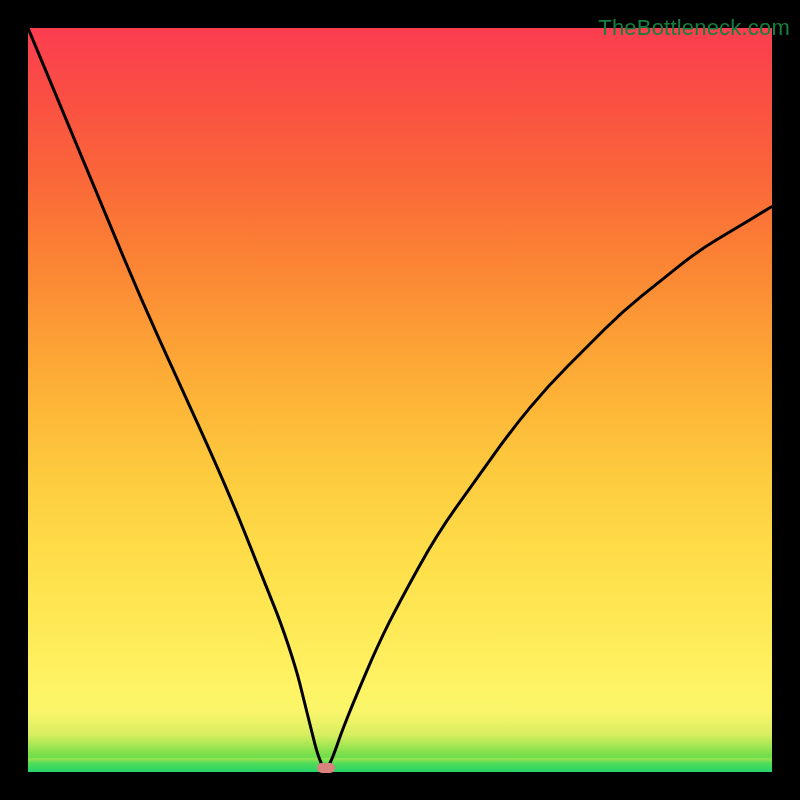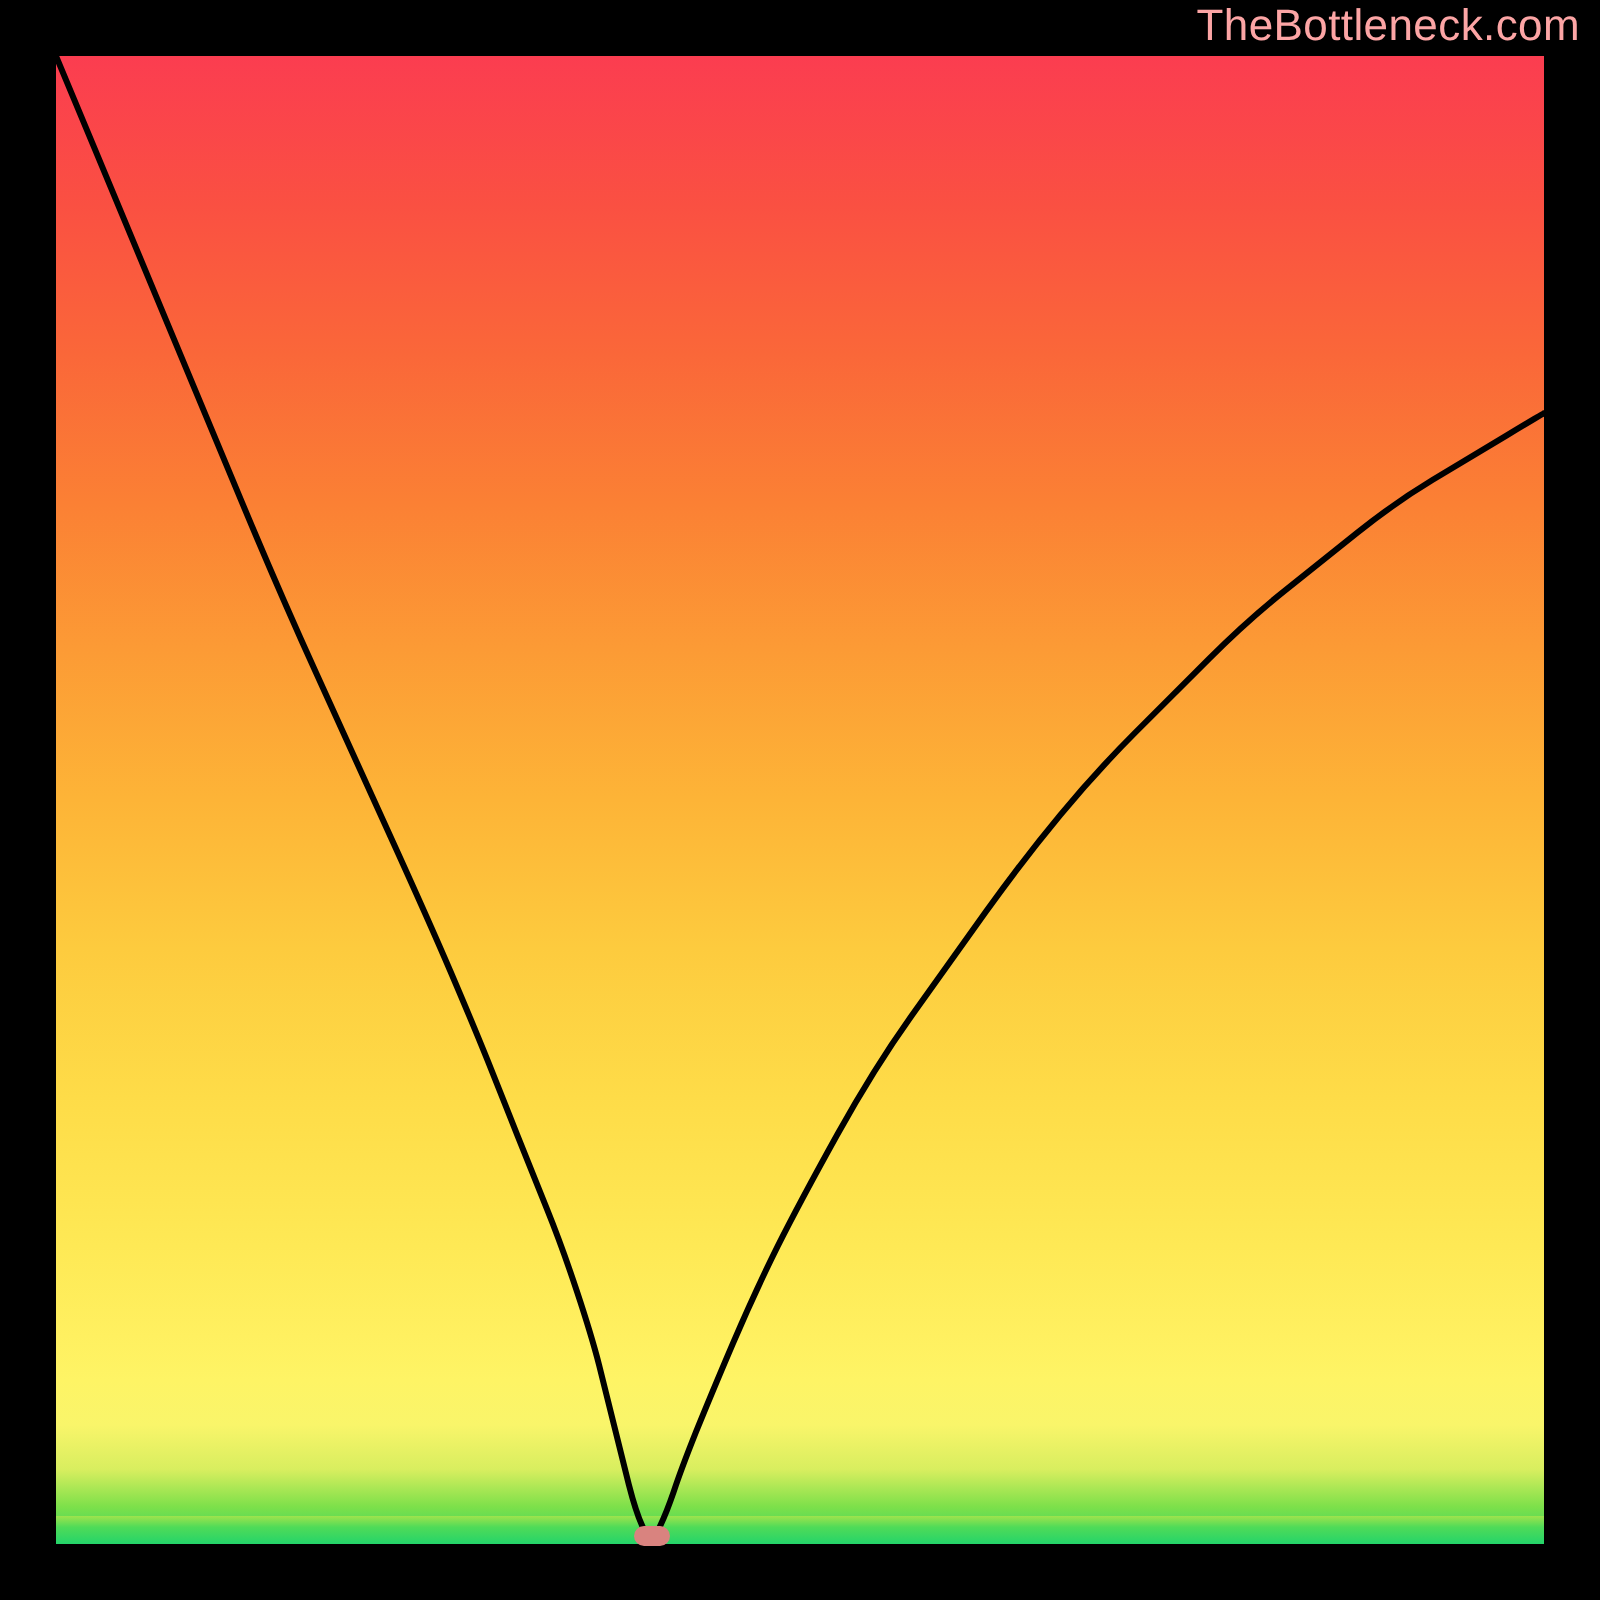--- a/index.html
+++ b/index.html
@@ -41,26 +41,26 @@
     height: 14px;
     background: linear-gradient(to top, #24d46a 0%, #4fdb58 60%, #9ee34d 100%);
   }
   .curve-svg {
     position: absolute;
     left: 0; top: 0;
     width: 100%; height: 100%;
   }
   .watermark {
     position: absolute;
-    top: 0;
+    top: 15px;
     right: 10px;
     font-family: Arial, Helvetica, sans-serif;
     font-size: 22px;
     font-weight: 500;
-    color: #fca5a5;
+    color: #15803d;
     letter-spacing: 0.2px;
   }
   .marker {
     position: absolute;
     width: 18px;
     height: 10px;
     border-radius: 5px;
     background: #d9837f;
     transform: translate(-50%, -50%);
   }

